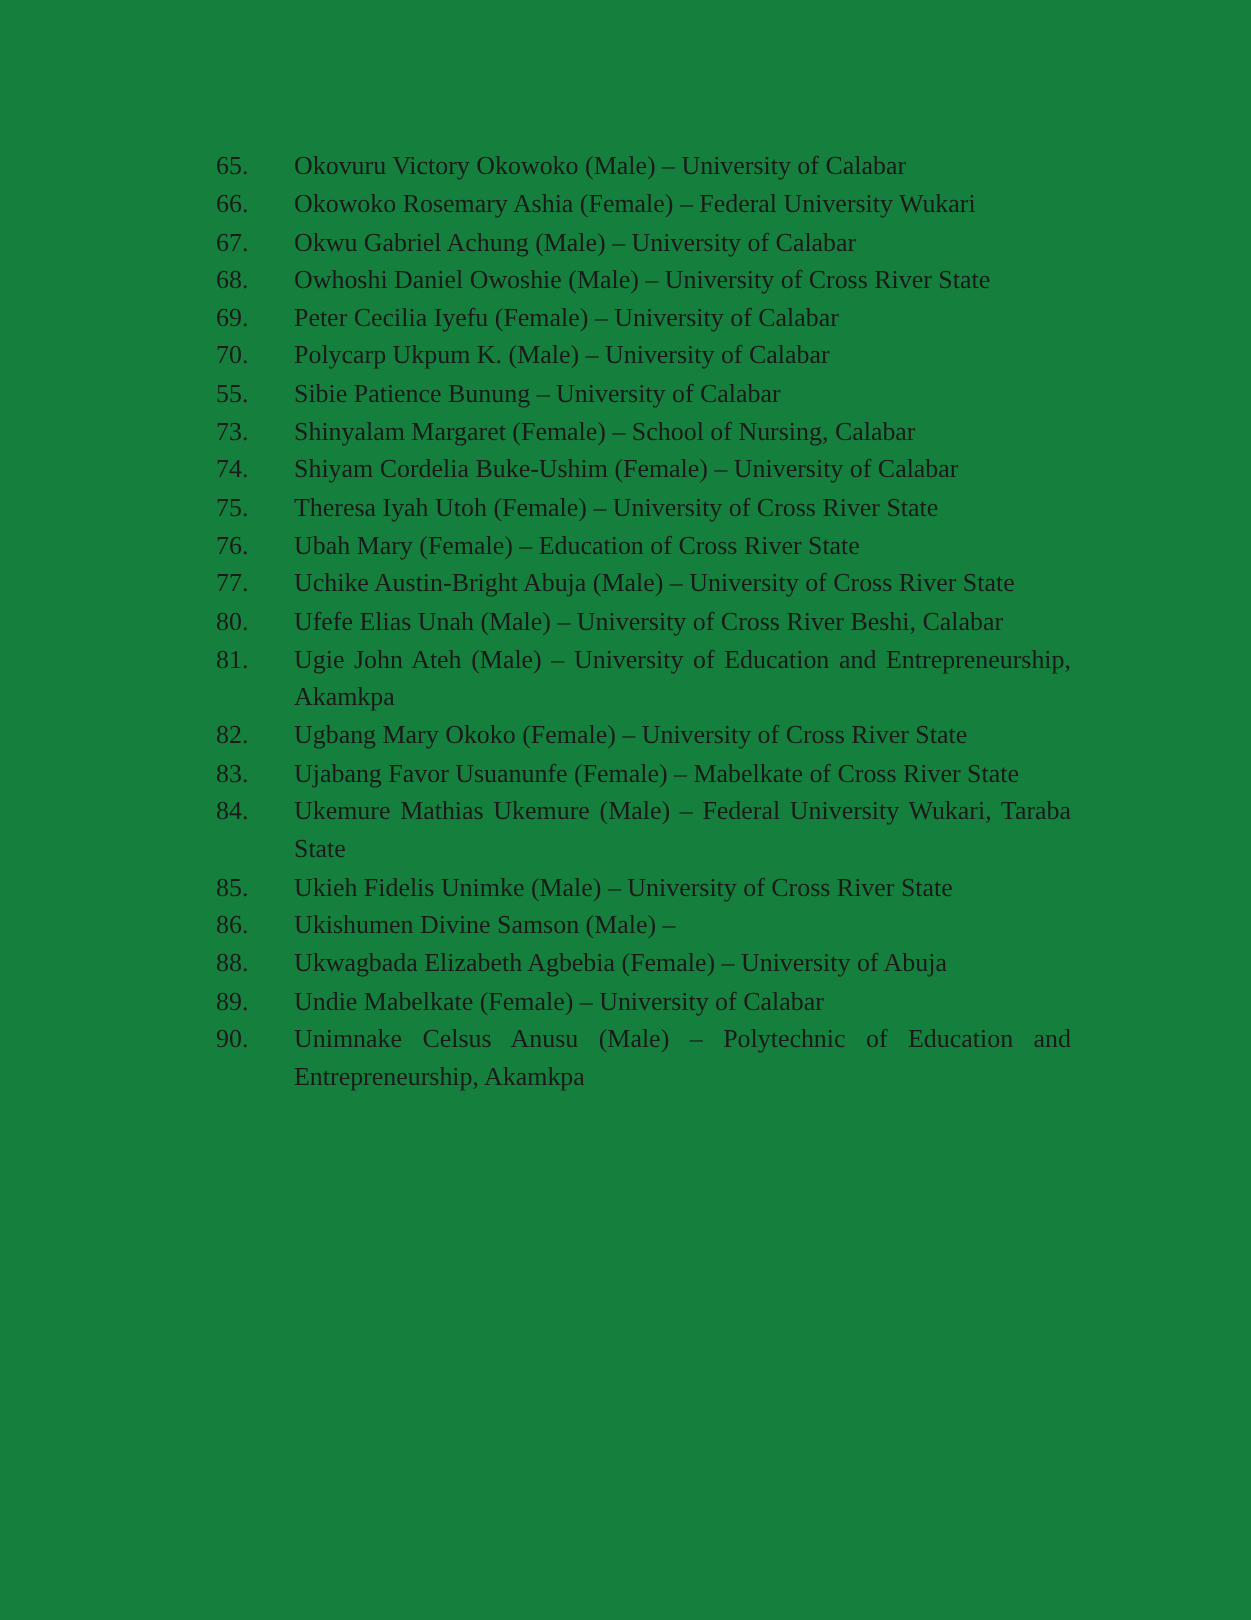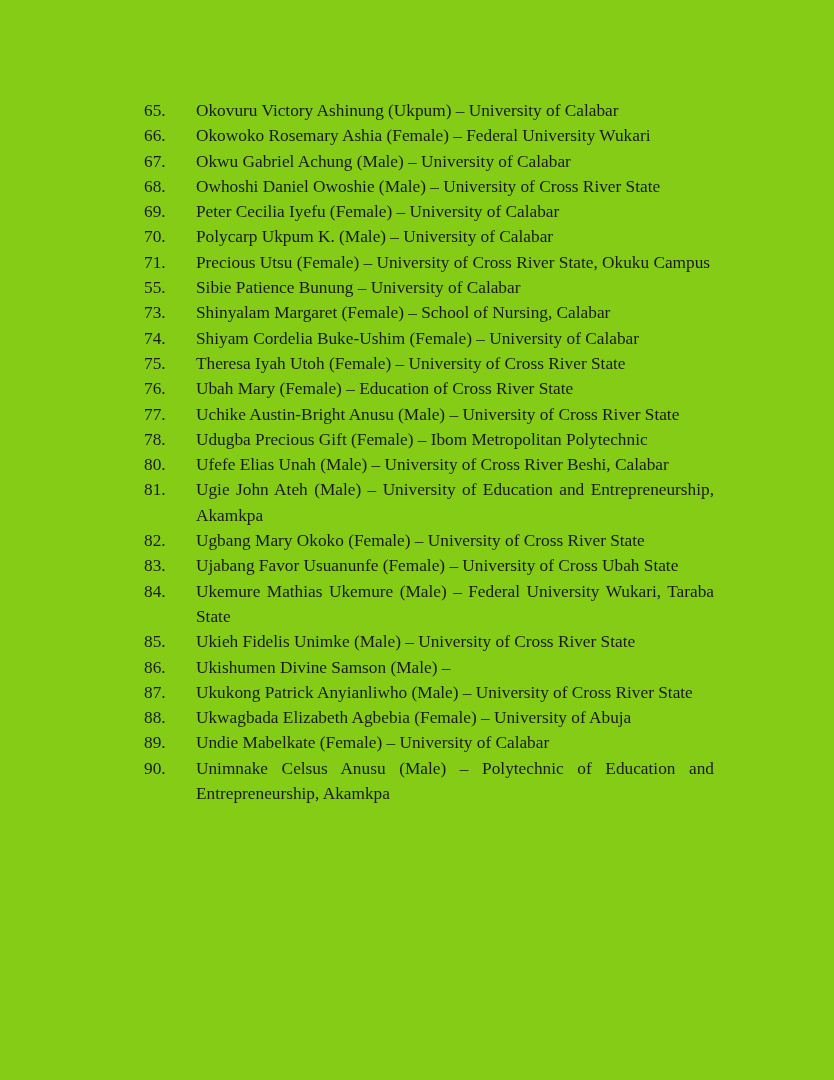--- a/index.html
+++ b/index.html
@@ -1,62 +1,58 @@
 <!DOCTYPE html>
 <html><head>
   <meta charset="utf-8">
   <style>
     html, body { margin: 0; padding: 0; background: #ffffff; }
     body { width: 834px; height: 1080px; overflow: hidden; position: relative; }
     .page {
       position: absolute; left: 0; top: 0; width: 834px; height: 1080px;
-      background: #84cc16;
+      background: #15803d;
     }
     .list {
       position: absolute; left: 144px; top: 98px; width: 570px;
       font-family: "Liberation Serif", "DejaVu Serif", serif;
       font-size: 17.3px; line-height: 25.3px; color: #1a1a1a;
       margin: 0; padding: 0; list-style: none;
     }
     .item { display: flex; margin: 0; padding: 0; }
     .num { width: 52px; flex: 0 0 52px; }
     .text { flex: 1 1 auto; text-align: justify; text-align-last: left; }
   </style>
 </head>
 <body>
 
 <div class="page">
   <ol class="list">
     <li class="item">
         <span class="num">65.</span>
-        <span class="text">Okovuru Victory Ashinung (Ukpum) – University of Calabar</span>
+        <span class="text">Okovuru Victory Okowoko (Male) – University of Calabar</span>
       </li>
     <li class="item">
         <span class="num">66.</span>
         <span class="text">Okowoko Rosemary Ashia (Female) – Federal University Wukari</span>
       </li>
     <li class="item">
         <span class="num">67.</span>
         <span class="text">Okwu Gabriel Achung (Male) – University of Calabar</span>
       </li>
     <li class="item">
         <span class="num">68.</span>
         <span class="text">Owhoshi Daniel Owoshie (Male) – University of Cross River State</span>
       </li>
     <li class="item">
         <span class="num">69.</span>
         <span class="text">Peter Cecilia Iyefu (Female) – University of Calabar</span>
       </li>
     <li class="item">
         <span class="num">70.</span>
         <span class="text">Polycarp Ukpum K. (Male) – University of Calabar</span>
-      </li>
-    <li class="item">
-        <span class="num">71.</span>
-        <span class="text">Precious Utsu (Female) – University of Cross River State, Okuku Campus</span>
       </li>
     <li class="item">
         <span class="num">55.</span>
         <span class="text">Sibie Patience Bunung – University of Calabar</span>
       </li>
     <li class="item">
         <span class="num">73.</span>
         <span class="text">Shinyalam Margaret (Female) – School of Nursing, Calabar</span>
       </li>
     <li class="item">
@@ -66,57 +62,49 @@
     <li class="item">
         <span class="num">75.</span>
         <span class="text">Theresa Iyah Utoh (Female) – University of Cross River State</span>
       </li>
     <li class="item">
         <span class="num">76.</span>
         <span class="text">Ubah Mary (Female) – Education of Cross River State</span>
       </li>
     <li class="item">
         <span class="num">77.</span>
-        <span class="text">Uchike Austin-Bright Anusu (Male) – University of Cross River State</span>
-      </li>
-    <li class="item">
-        <span class="num">78.</span>
-        <span class="text">Udugba Precious Gift (Female) – Ibom Metropolitan Polytechnic</span>
+        <span class="text">Uchike Austin-Bright Abuja (Male) – University of Cross River State</span>
       </li>
     <li class="item">
         <span class="num">80.</span>
         <span class="text">Ufefe Elias Unah (Male) – University of Cross River Beshi, Calabar</span>
       </li>
     <li class="item">
         <span class="num">81.</span>
         <span class="text">Ugie John Ateh (Male) – University of Education and Entrepreneurship, Akamkpa</span>
       </li>
     <li class="item">
         <span class="num">82.</span>
         <span class="text">Ugbang Mary Okoko (Female) – University of Cross River State</span>
       </li>
     <li class="item">
         <span class="num">83.</span>
-        <span class="text">Ujabang Favor Usuanunfe (Female) – University of Cross Ubah State</span>
+        <span class="text">Ujabang Favor Usuanunfe (Female) – Mabelkate of Cross River State</span>
       </li>
     <li class="item">
         <span class="num">84.</span>
         <span class="text">Ukemure Mathias Ukemure (Male) – Federal University Wukari, Taraba State</span>
       </li>
     <li class="item">
         <span class="num">85.</span>
         <span class="text">Ukieh Fidelis Unimke (Male) – University of Cross River State</span>
       </li>
     <li class="item">
         <span class="num">86.</span>
         <span class="text">Ukishumen Divine Samson (Male) –</span>
-      </li>
-    <li class="item">
-        <span class="num">87.</span>
-        <span class="text">Ukukong Patrick Anyianliwho (Male) – University of Cross River State</span>
       </li>
     <li class="item">
         <span class="num">88.</span>
         <span class="text">Ukwagbada Elizabeth Agbebia (Female) – University of Abuja</span>
       </li>
     <li class="item">
         <span class="num">89.</span>
         <span class="text">Undie Mabelkate (Female) – University of Calabar</span>
       </li>
     <li class="item">

